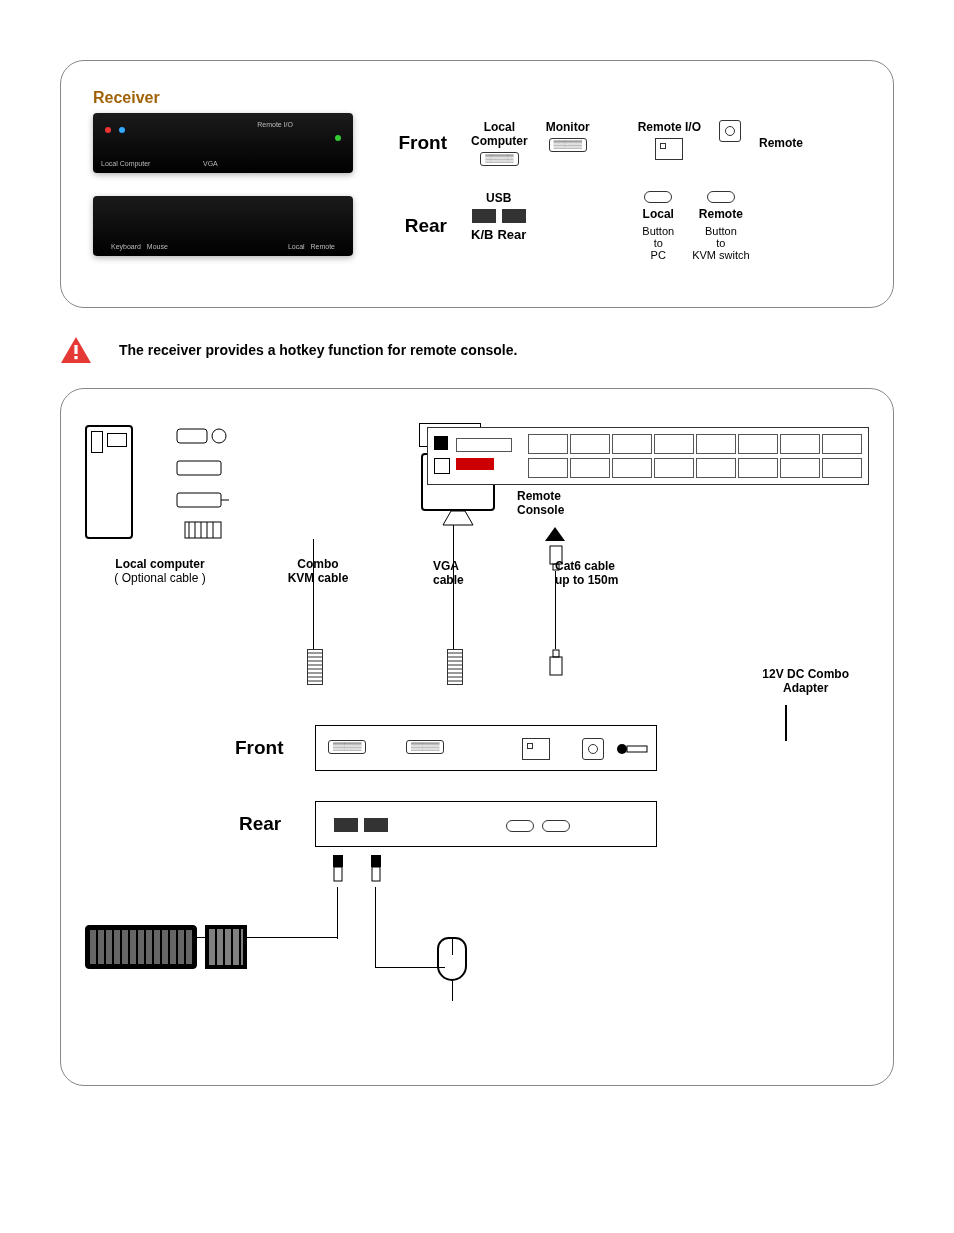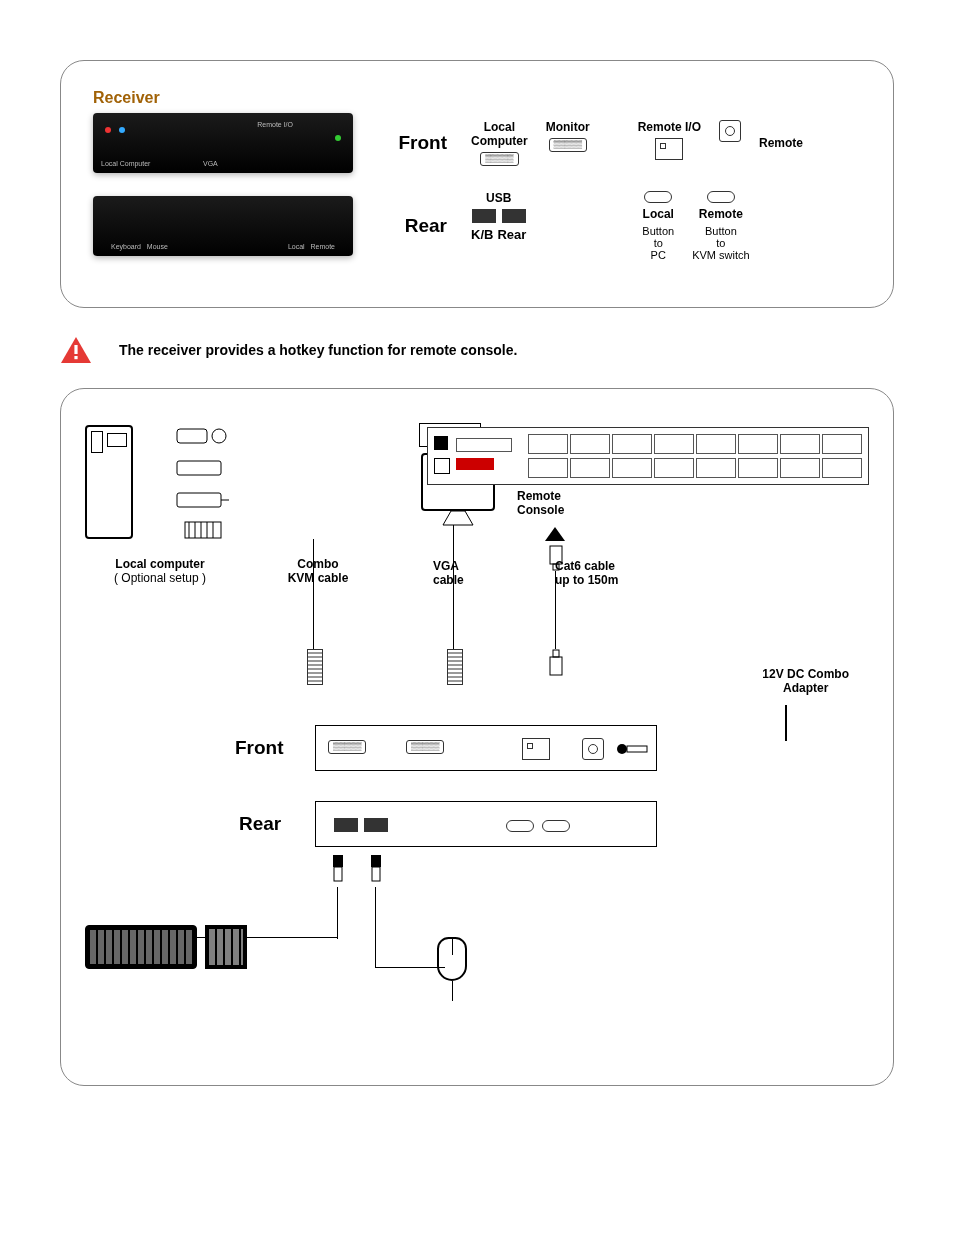--- a/index.html
+++ b/index.html
@@ -163,21 +163,21 @@
             <rect x="4" y="3" width="36" height="16" fill="none" stroke="#000"></rect>
             <line x1="8" y1="3" x2="8" y2="19" stroke="#000"></line>
             <line x1="14" y1="3" x2="14" y2="19" stroke="#000"></line>
             <line x1="20" y1="3" x2="20" y2="19" stroke="#000"></line>
             <line x1="26" y1="3" x2="26" y2="19" stroke="#000"></line>
             <line x1="32" y1="3" x2="32" y2="19" stroke="#000"></line>
           </svg>
       </div>
       <div class="blk" style="left:0;top:140px;width:150px;">
         <span>Local computer</span><br>
-        <span class="thin">( Optional setup )</span>
+        <span class="thin">( Optional cable )</span>
       </div>
 
       <div class="blk" style="left:188px;top:140px;width:90px;white-space:pre;">Combo
 KVM cable</div>
 
       <div class="blk box" style="left:334px;top:6px;padding:4px 8px;">Monitor</div>
       <div class="blk" style="left:336px;top:36px;">
         <div class="monitor"></div>
         <svg width="70" height="16">
             <polygon points="28,0 42,0 50,14 20,14" fill="none" stroke="#000"></polygon>

